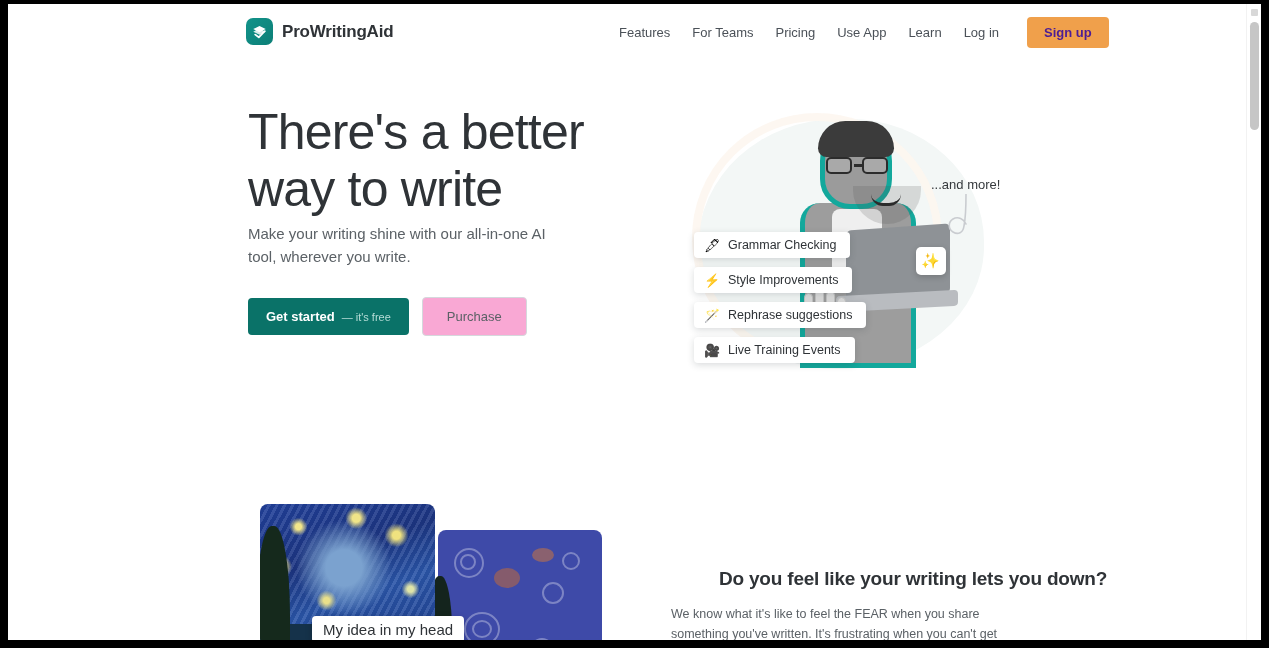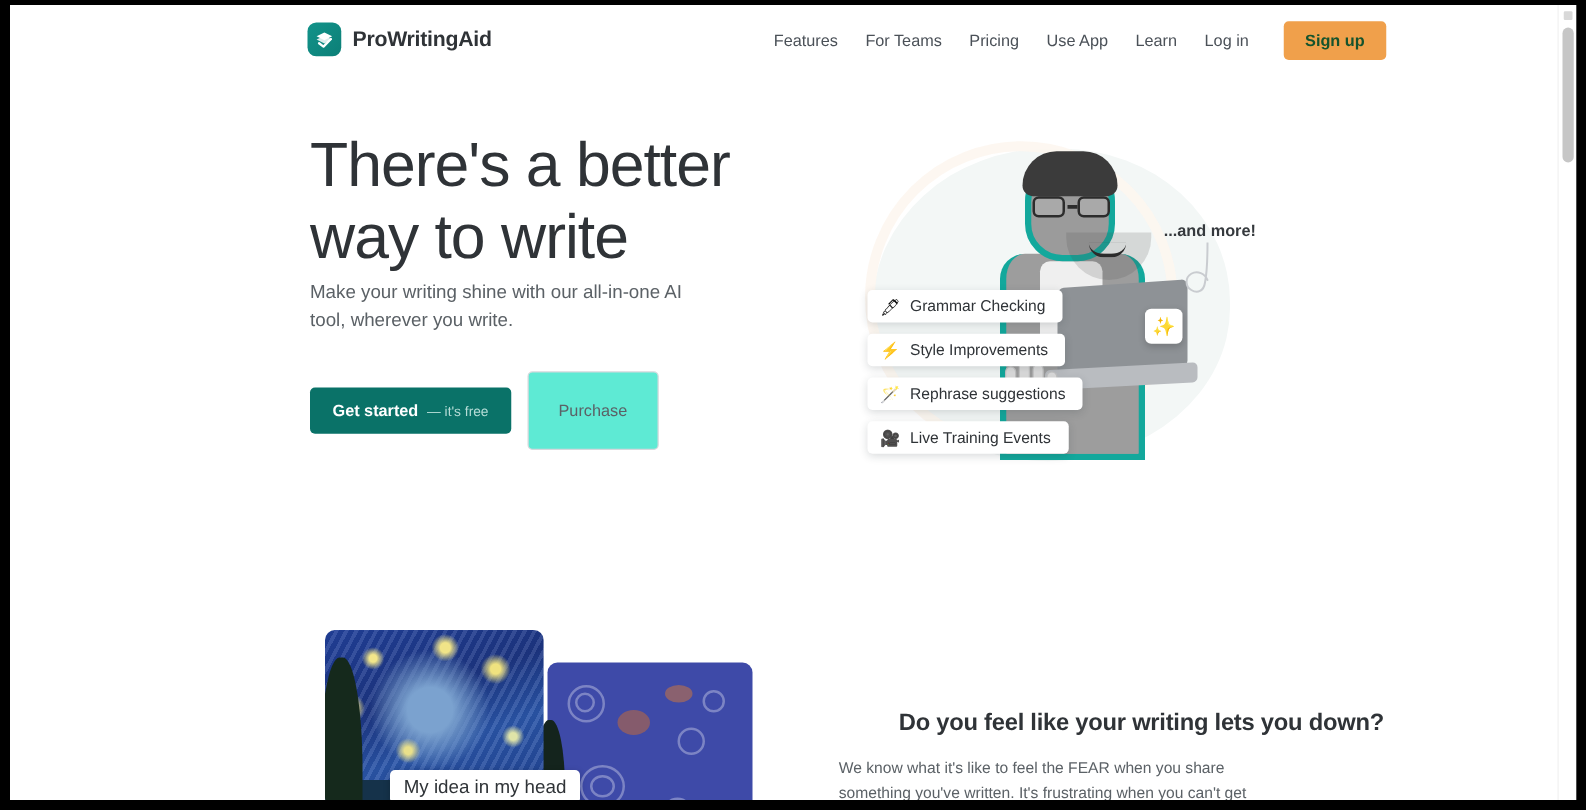--- a/index.html
+++ b/index.html
@@ -114,21 +114,21 @@
     font-size: 13px;
     color: #4b5158;
     text-decoration: none;
     padding: 7px 11px;
     white-space: nowrap;
     line-height: 1;
   }
   a#nav-signup {
     margin-left: 17px;
     background: #f0a04b;
-    color: #14532d;
+    color: #4c1d95;
     font-size: 13px;
     font-weight: bold;
     padding: 9px 17px;
     border-radius: 4px;
     text-decoration: none;
     white-space: nowrap;
     line-height: 1;
   }
 
   
@@ -174,25 +174,25 @@
     font-size: 13px;
     font-weight: bold;
   }
   #btn-get-started .sub {
     color: #b6ddd7;
     font-size: 11px;
   }
   a#btn-purchase {
     border: 1px solid #d5d8dc;
     border-radius: 4px;
-    padding: 23px 24px;
+    padding: 11px 24px;
     color: #5b6166;
     font-size: 13px;
     text-decoration: none;
-    background: #5eead4;
+    background: #f9a8d4;
     white-space: nowrap;
   }
   #hero-note {
     margin-top: 29px;
     font-size: 12px;
     color: #7a8085;
   }
 
   
   #hero-art {
@@ -332,21 +332,21 @@
     box-shadow: 0 2px 6px rgba(0,0,0,0.18);
     display: flex; align-items: center; justify-content: center;
     font-size: 15px;
     color: #f3a23b;
   }
 
   .and-more {
     position: absolute;
     left: 255px; top: 78px;
     font-size: 13px;
-    font-weight: bold;
+    font-weight: normal;
     color: #35393d;
     white-space: nowrap;
   }
   .and-more-curve {
     position: absolute;
     left: 268px; top: 95px;
     width: 34px; height: 42px;
   }
 
   

